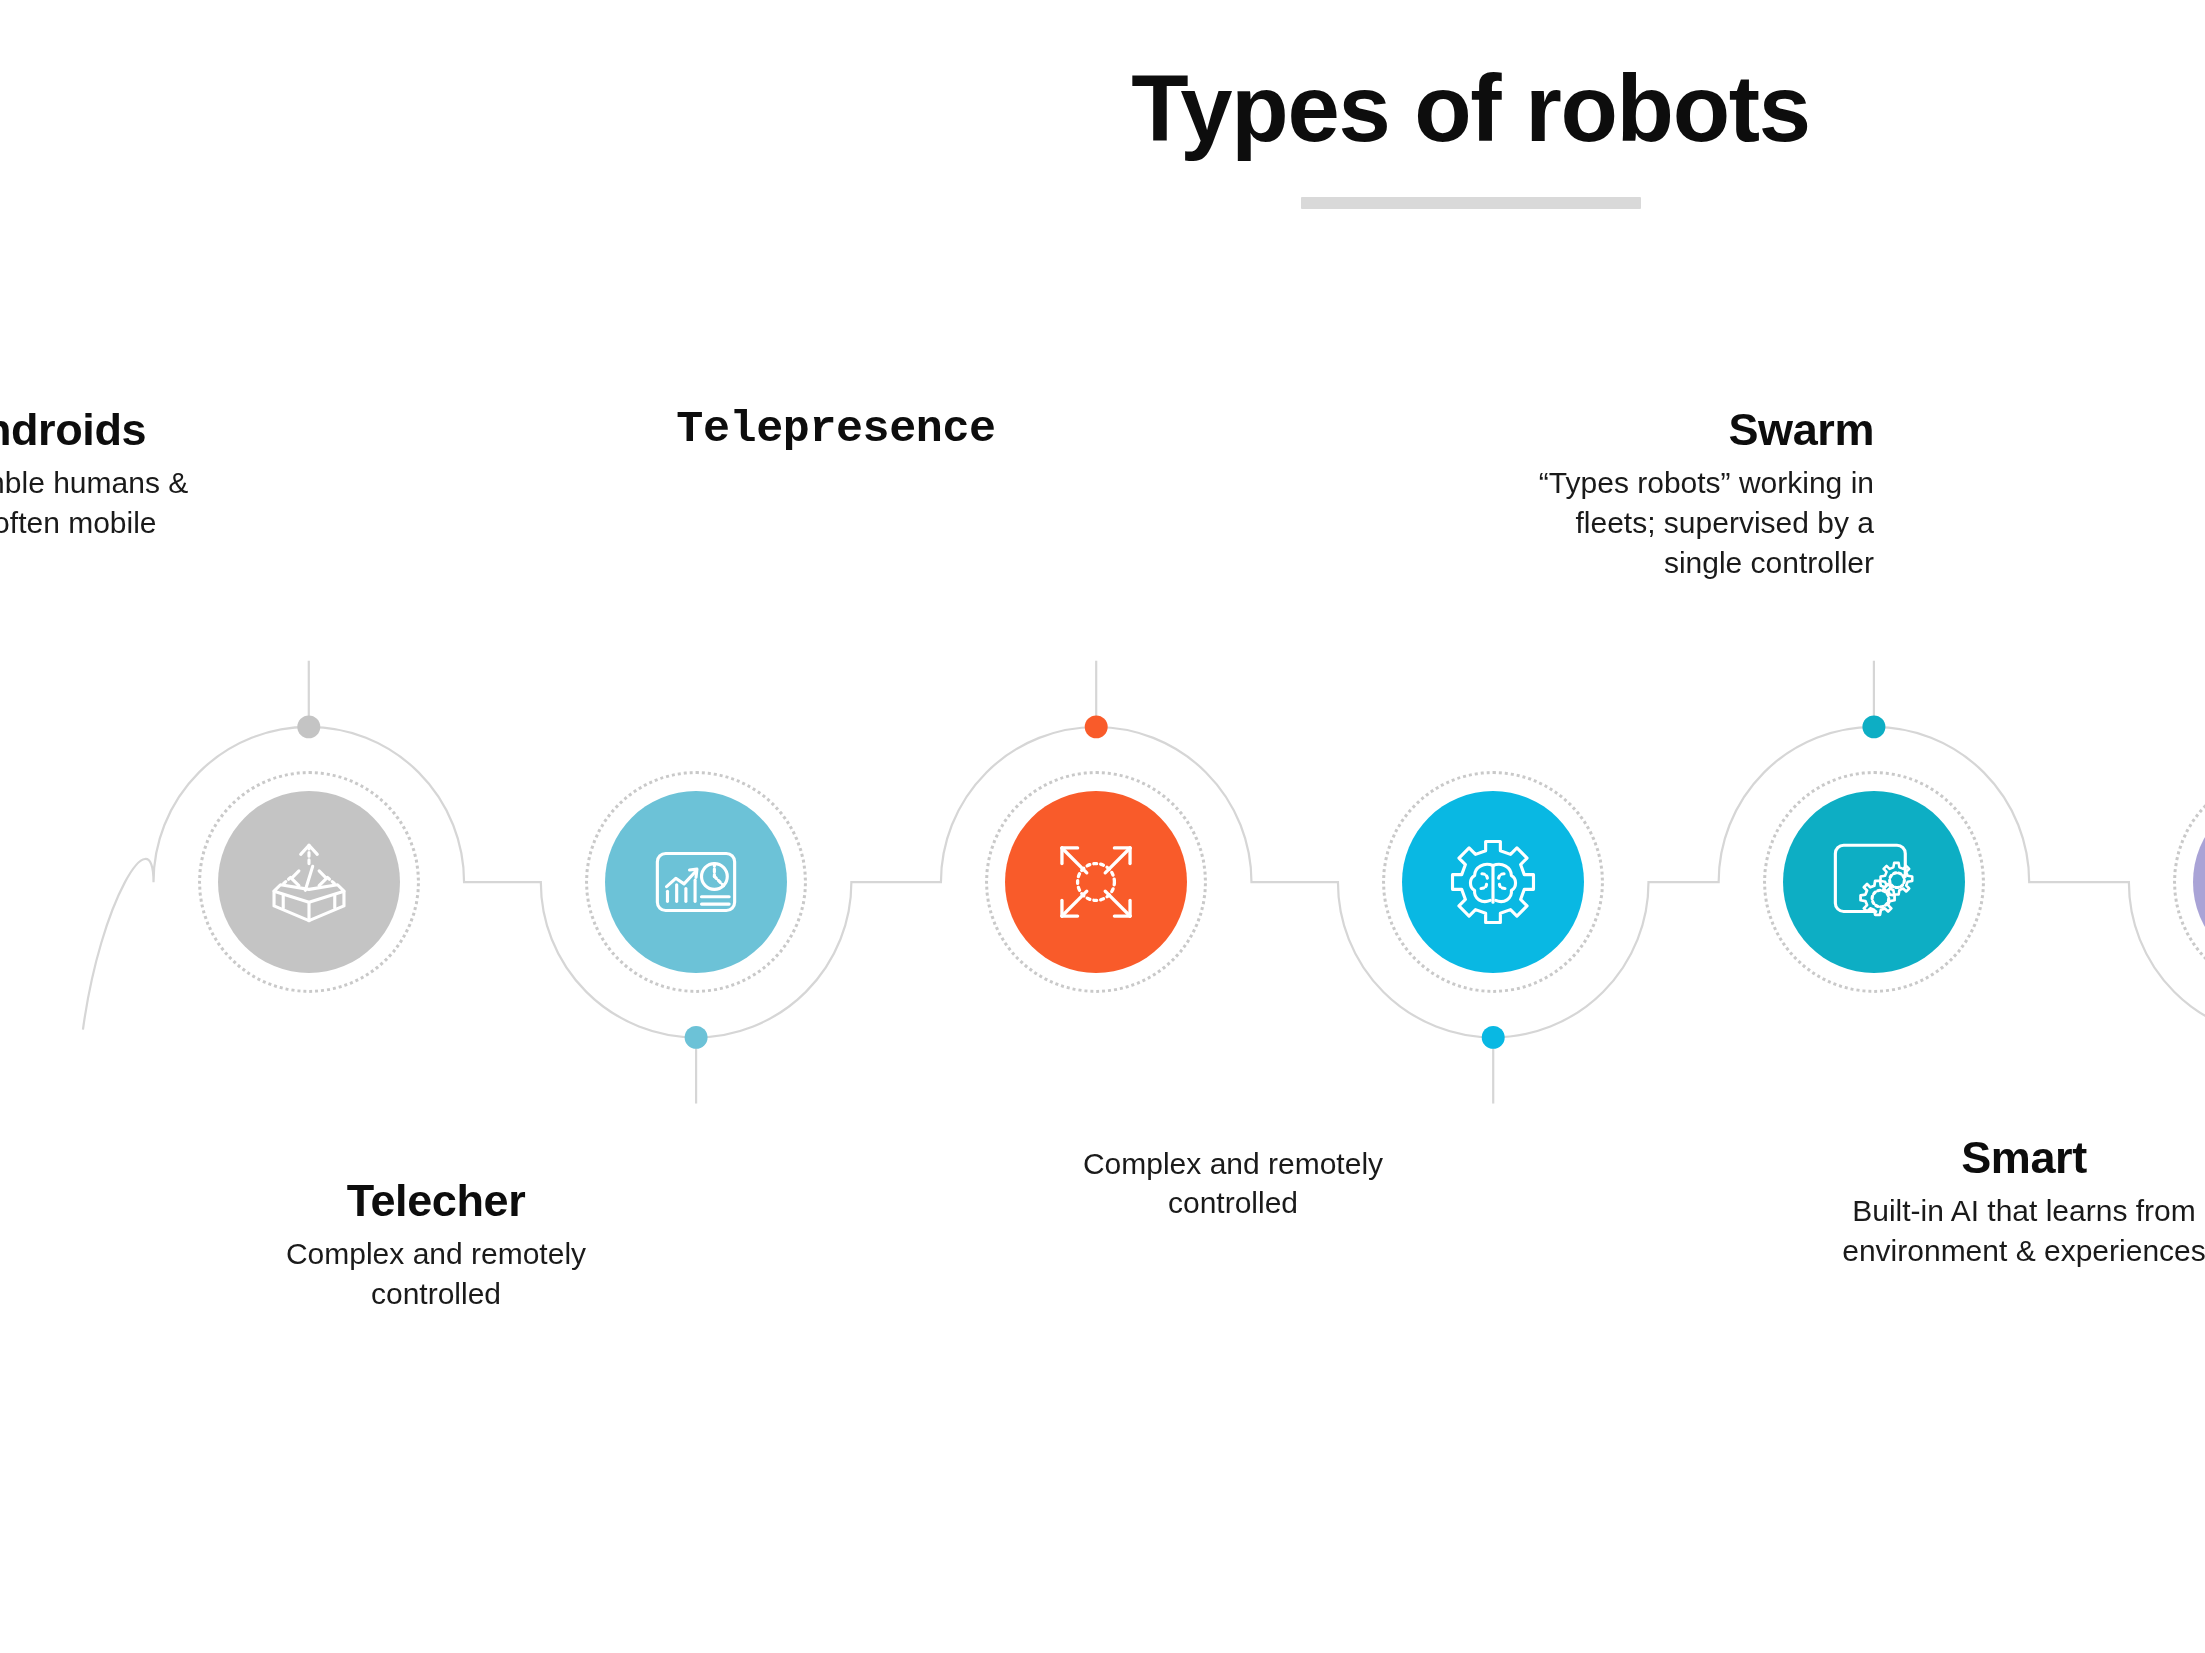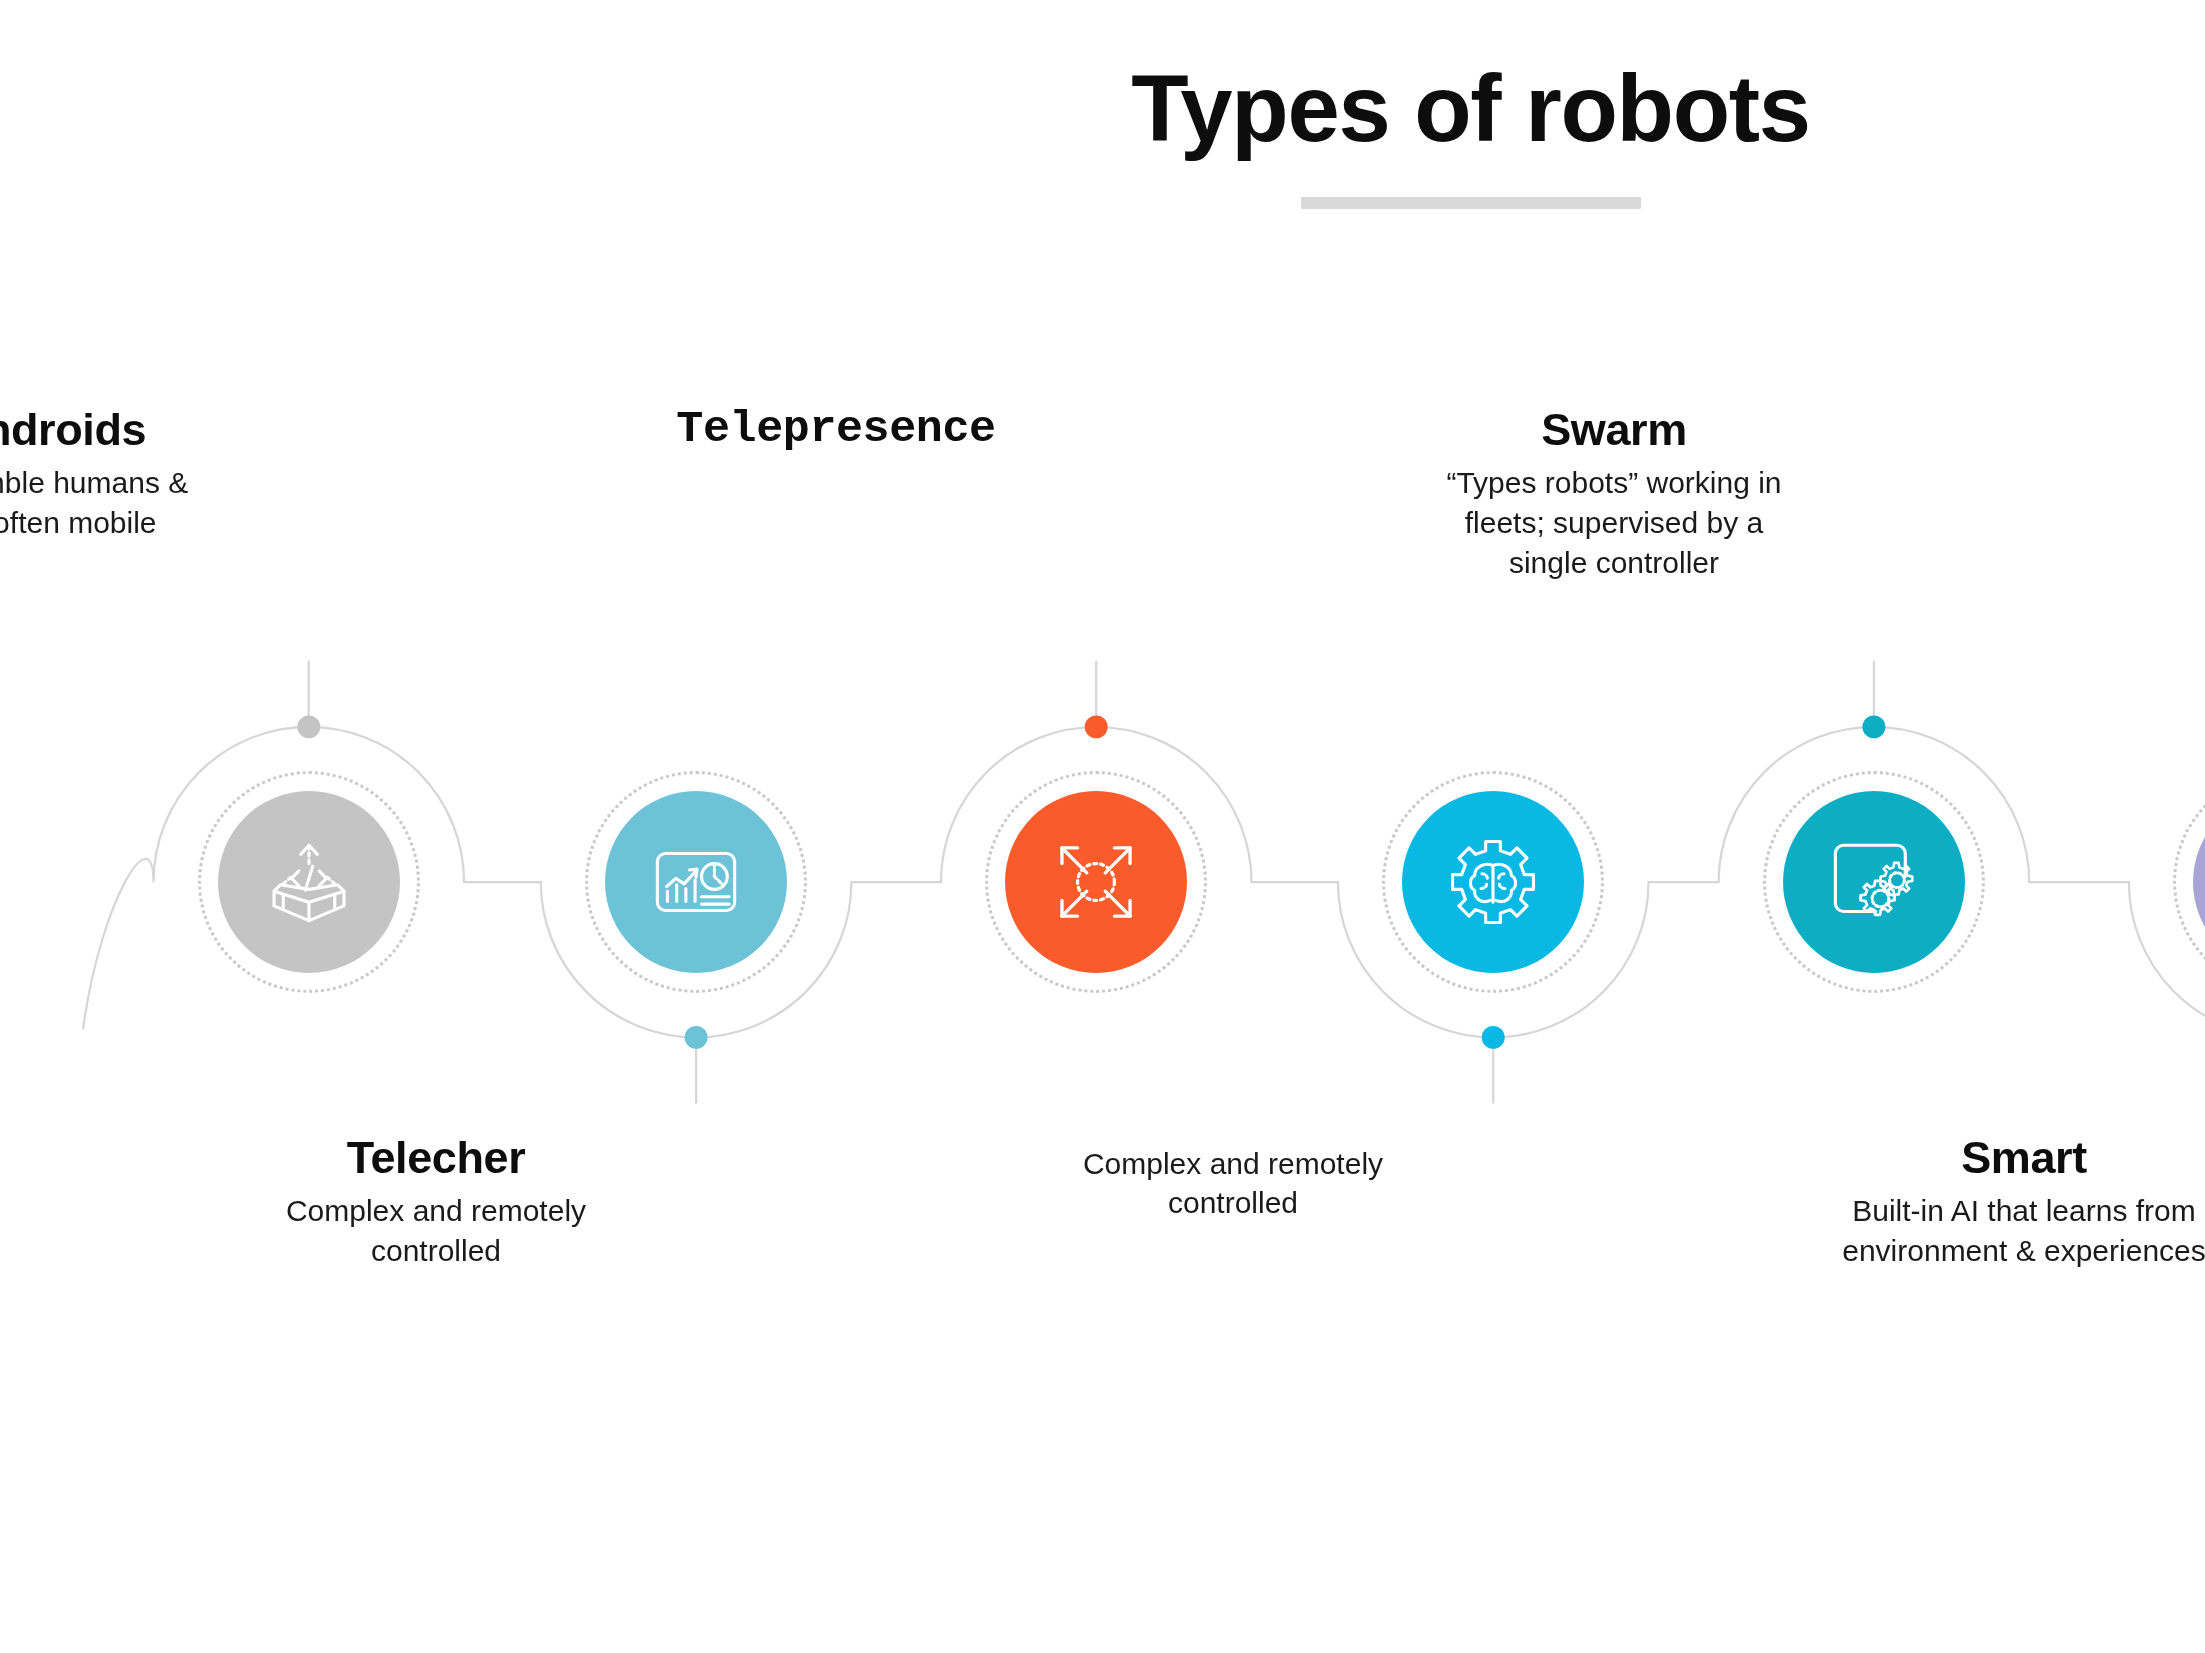--- a/index.html
+++ b/index.html
@@ -185,33 +185,33 @@
         <div class="node-ring"></div>
         <div class="node-disc" style="background: rgb(169, 163, 214); color: rgb(255, 255, 255);"></div>
       </div>
     </div>
   <div id="labels-layer">
       <div class="label label-above" style="left: 309px; width: 520px; margin-left: -260px; transform: translateX(-50%); top: 406px;">
         <div class="label-title">Androids</div>
         <div class="label-desc">Resemble humans &amp;
 are often mobile</div>
       </div>
-      <div class="label label-below" style="left: 696px; width: 520px; margin-left: -260px; transform: translateX(-50%); top: 1134px;">
+      <div class="label label-below" style="left: 696px; width: 520px; margin-left: -260px; transform: translateX(-50%); top: 1177px;">
         <div class="label-title">Telecher</div>
         <div class="label-desc">Complex and remotely
 controlled</div>
       </div>
       <div class="label label-above" style="left: 1096px; width: 520px; margin-left: -260px; transform: translateX(-50%); top: 406px; font-family: Liberation Mono, monospace;">
         <div class="label-title">Telepresence</div>
       </div>
       <div class="label label-below" style="left: 1493px; width: 520px; margin-left: -260px; transform: translateX(-50%); top: 1134px;">
         <div class="label-desc">Complex and remotely
 controlled</div>
       </div>
-      <div class="label label-above" style="left: 1874px; width: 520px; margin-left: -260px; transform: translateX(-50%); top: 406px;">
+      <div class="label label-above" style="left: 1874px; width: 520px; margin-left: -260px; transform: translateX(-50%); top: 406px; text-align: right;">
         <div class="label-title">Swarm</div>
         <div class="label-desc">“Types robots” working in
 fleets; supervised by a
 single controller</div>
       </div>
       <div class="label label-below" style="left: 2284px; width: 520px; margin-left: -260px; transform: translateX(-50%); top: 1134px;">
         <div class="label-title">Smart</div>
         <div class="label-desc">Built-in AI that learns from
 environment &amp; experiences</div>
       </div>

